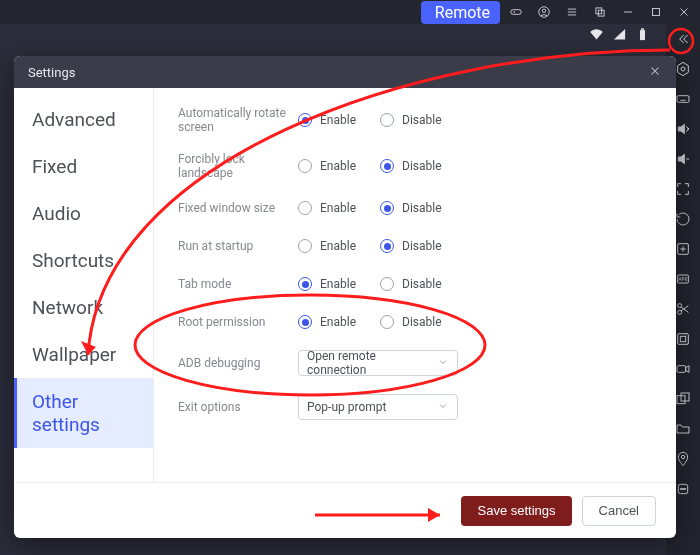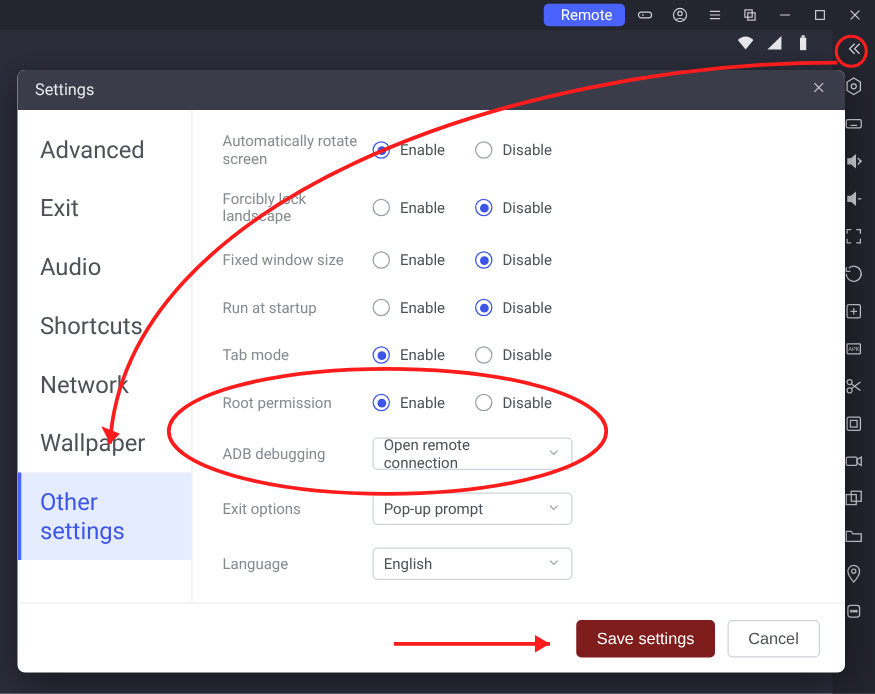--- a/index.html
+++ b/index.html
@@ -16,21 +16,21 @@
     height: 24px;
     display: flex; align-items: center; justify-content: flex-end;
     gap: 4px;
     padding-right: 4px;
     background: #23252f;
   }
   .remote-btn {
     background: #4a63ff; color: #fff;
     display: inline-flex; align-items: center; gap: 4px;
     padding: 2px 10px; border-radius: 4px;
-    font-size: 12px; cursor: pointer;
+    font-size: 16px; cursor: pointer;
   }
   .top-icon {
     width: 24px; height: 24px;
     display: flex; align-items: center; justify-content: center;
     color: #cfd0d6; cursor: pointer;
   }
   .top-icon svg { width: 14px; height: 14px; stroke: currentColor; fill: none; stroke-width: 1.6; }
   
   .statusbar {
     height: 24px;
@@ -324,21 +324,21 @@
     <span>Settings</span>
     <span class="dlg-close">
       <svg viewBox="0 0 24 24" width="14" height="14">
           <path d="M6 6l12 12M18 6L6 18" stroke="currentColor" stroke-width="1.8" fill="none"></path>
         </svg>
     </span>
   </div>
   <div class="dlg-body">
     <div class="dlg-sidebar">
       <div class="nav-item">Advanced</div>
-      <div class="nav-item">Exit</div>
+      <div class="nav-item">Fixed</div>
       <div class="nav-item">Audio</div>
       <div class="nav-item">Shortcuts</div>
       <div class="nav-item">Network</div>
       <div class="nav-item">Wallpaper</div>
       <div class="nav-item active">Other settings</div>
     </div>
     <div class="dlg-main" id="rows-container">
         <div class="row">
           <div class="row-label">Automatically rotate screen</div>
           <div class="opts">
@@ -423,29 +423,20 @@
             <span>Open remote connection</span>
             <span class="chev"><svg viewBox="0 0 24 24" width="12" height="12">
                 <path d="M6 9l6 6 6-6" stroke="currentColor" fill="none" stroke-width="2"></path>
               </svg></span>
           </div>
         </div>
         <div class="row">
           <div class="row-label">Exit options</div>
           <div class="select">
             <span>Pop-up prompt</span>
-            <span class="chev"><svg viewBox="0 0 24 24" width="12" height="12">
-                <path d="M6 9l6 6 6-6" stroke="currentColor" fill="none" stroke-width="2"></path>
-              </svg></span>
-          </div>
-        </div>
-        <div class="row">
-          <div class="row-label">Language</div>
-          <div class="select">
-            <span>English</span>
             <span class="chev"><svg viewBox="0 0 24 24" width="12" height="12">
                 <path d="M6 9l6 6 6-6" stroke="currentColor" fill="none" stroke-width="2"></path>
               </svg></span>
           </div>
         </div>
       </div>
   </div>
   <div class="dlg-footer">
     <button class="btn btn-primary">Save settings</button>
     <button class="btn btn-secondary">Cancel</button>

